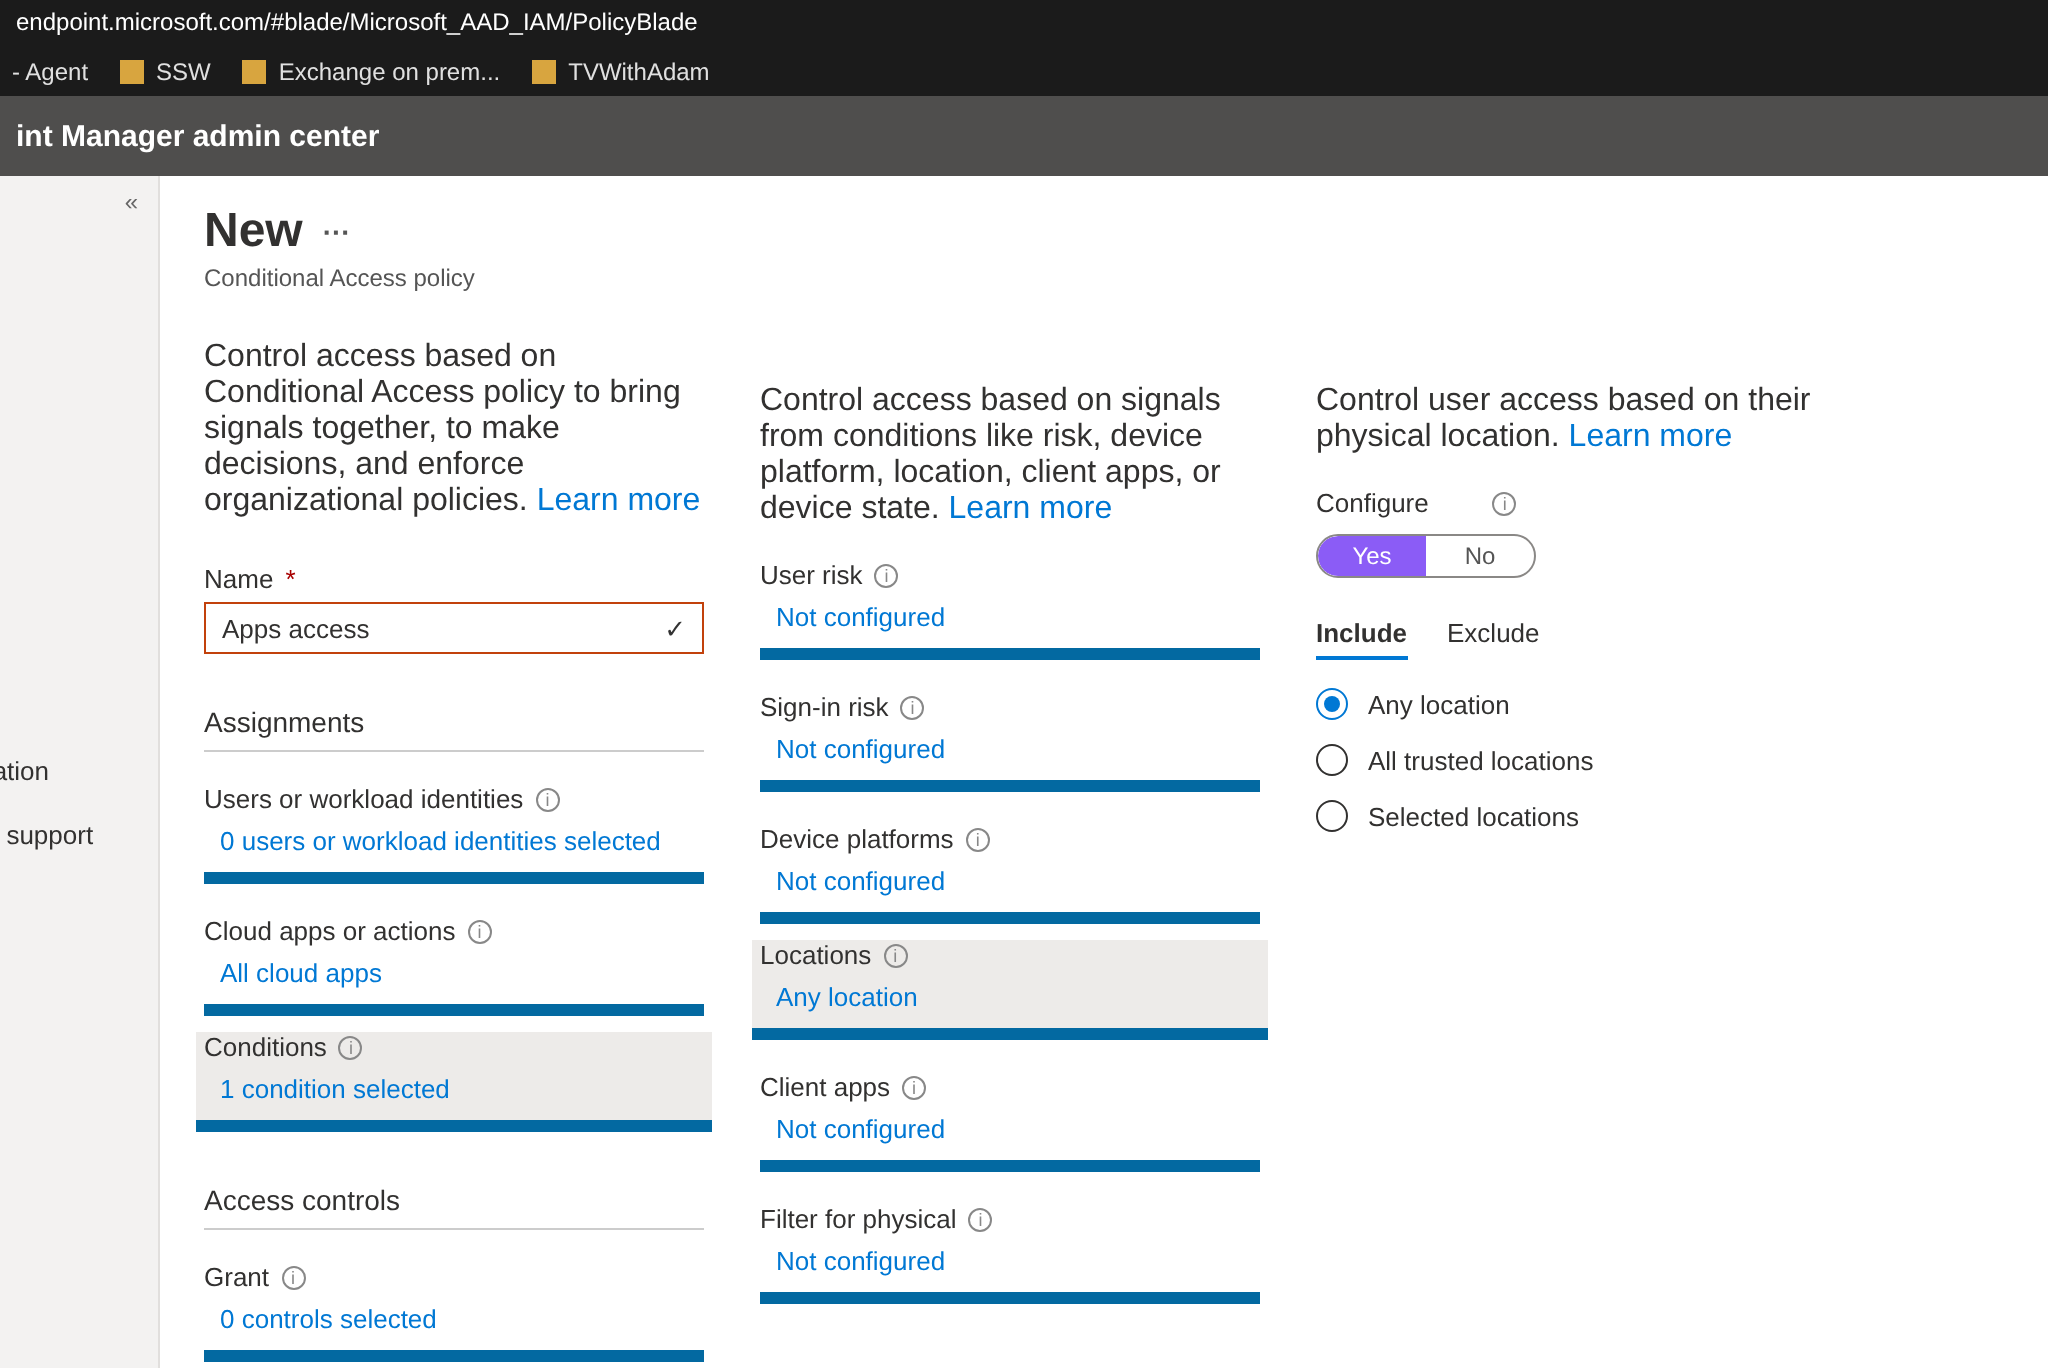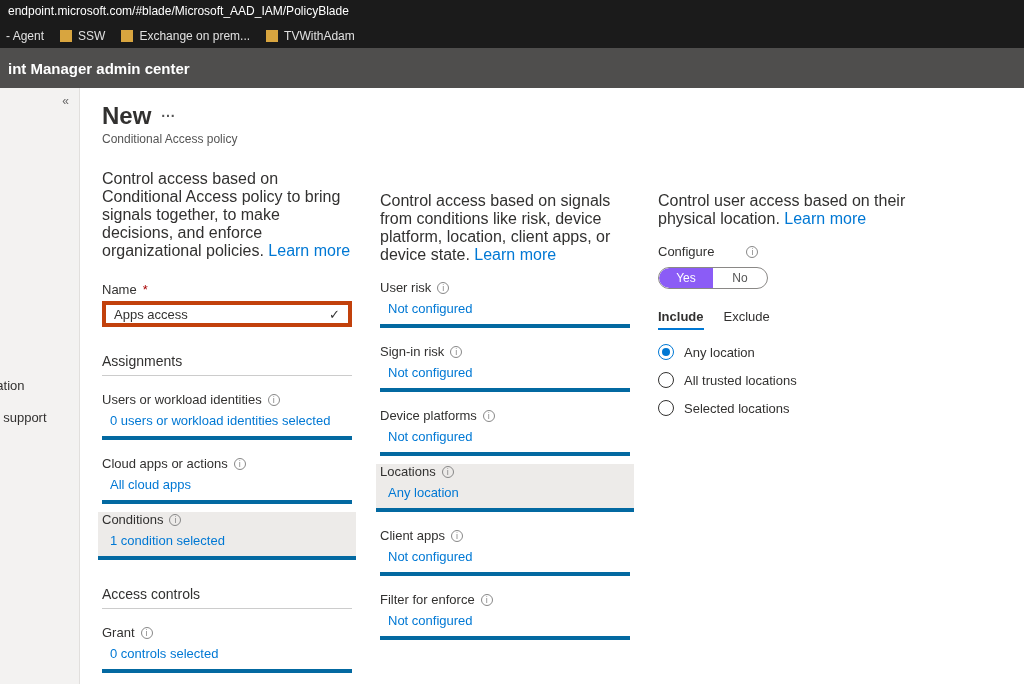--- a/index.html
+++ b/index.html
@@ -20,27 +20,27 @@
   .breadcrumb a { color: #0078d4; text-decoration: none; cursor: pointer; }
   .breadcrumb .sep { color: #666; margin: 0 4px; }
   .page-title { font-size: 24px; font-weight: 600; margin-bottom: 2px; display: flex; align-items: center; gap: 10px; }
   .page-title .more { font-size: 14px; color: #555; cursor: pointer; }
   .subtitle { font-size: 12px; color: #555; margin-bottom: 24px; }
   .desc { font-size: 16px; line-height: 18px; margin-bottom: 4px; }
   .learn { color: #0078d4; cursor: pointer; }
   .section-label { font-size: 13px; margin-top: 22px; margin-bottom: 4px; display: flex; align-items: center; gap: 6px; }
   .req-star { color: #a80000; }
   .name-input { width: 100%; height: 26px; border: 1px solid #777; padding: 0 8px 0 8px; font-size: 13px; display: flex; align-items: center; justify-content: space-between; border-color: #605e5c; }
-  .name-input.active { border: 4px solid #c2410c; }
+  .name-input.active { border: 1px solid #c2410c; }
   .check { color: #333; font-size: 13px; }
   .group-h { font-size: 14px; border-bottom: 1px solid #ccc; padding-bottom: 6px; margin-top: 26px; }
   .row-label { font-size: 13px; margin-top: 16px; display: flex; align-items: center; gap: 6px; }
   .info-ic { display:inline-block; width: 12px; height: 12px; border: 1px solid #888; border-radius: 50%; font-size: 9px; line-height: 11px; text-align: center; color: #888; }
   .row-val { color: #0078d4; font-size: 13px; margin-top: 6px; margin-left: 8px; cursor: pointer; }
-  .row-wrap { border-bottom: 4px solid #0369a1; padding-bottom: 8px; }
+  .row-wrap { border-bottom: 6px solid #0369a1; padding-bottom: 8px; }
   .row-wrap.selected { background: #edebe9; padding-left: 4px; padding-right: 4px; margin-left: -4px; margin-right: -4px; }
   .row-wrap.selected .row-label { margin-top: 8px; }
   .toggle { display: inline-flex; border: 1px solid #8a8886; border-radius: 12px; overflow: hidden; width: 110px; height: 22px; font-size: 12px; margin-top: 4px; }
   .toggle span { flex: 1; text-align: center; line-height: 20px; cursor: pointer; }
   .toggle .on { background: #8b5cf6; color: #fff; border-radius: 12px 0 0 12px; }
   .toggle .off { color: #555; }
   .tabs { display: flex; gap: 20px; margin-top: 20px; font-size: 13px; cursor: pointer; }
   .tabs .tab.active { font-weight: 600; border-bottom: 2px solid #0078d4; padding-bottom: 4px; }
   .radio-list { margin-top: 14px; }
   .radio-row { display: flex; align-items: center; gap: 10px; margin-bottom: 12px; font-size: 13px; cursor: pointer; }
@@ -186,21 +186,21 @@
           </div>
           <div class="row-wrap">
             <div class="row-label">
               <span>Client apps</span>
               <span class="info-ic">i</span>
             </div>
             <div class="row-val">Not configured</div>
           </div>
           <div class="row-wrap">
             <div class="row-label">
-              <span>Filter for enforce</span>
+              <span>Filter for physical</span>
               <span class="info-ic">i</span>
             </div>
             <div class="row-val">Not configured</div>
           </div>
         </div>
     </div>
 
     <div class="col" style="padding-top:90px;">
       <div class="desc">
         <span>Control user access based on their physical location.</span>

